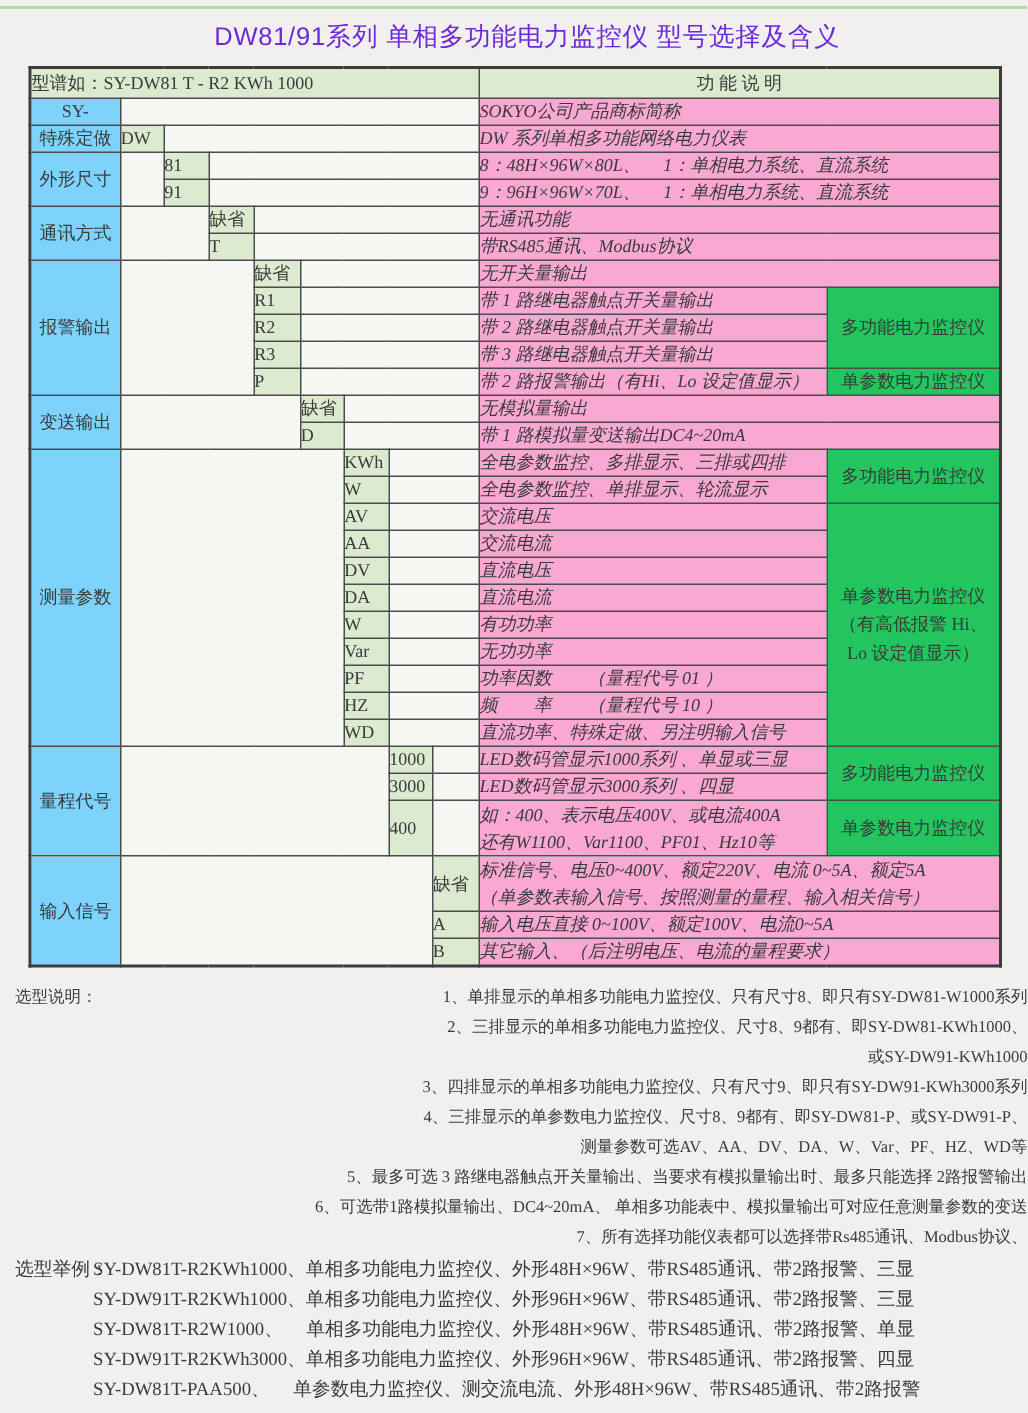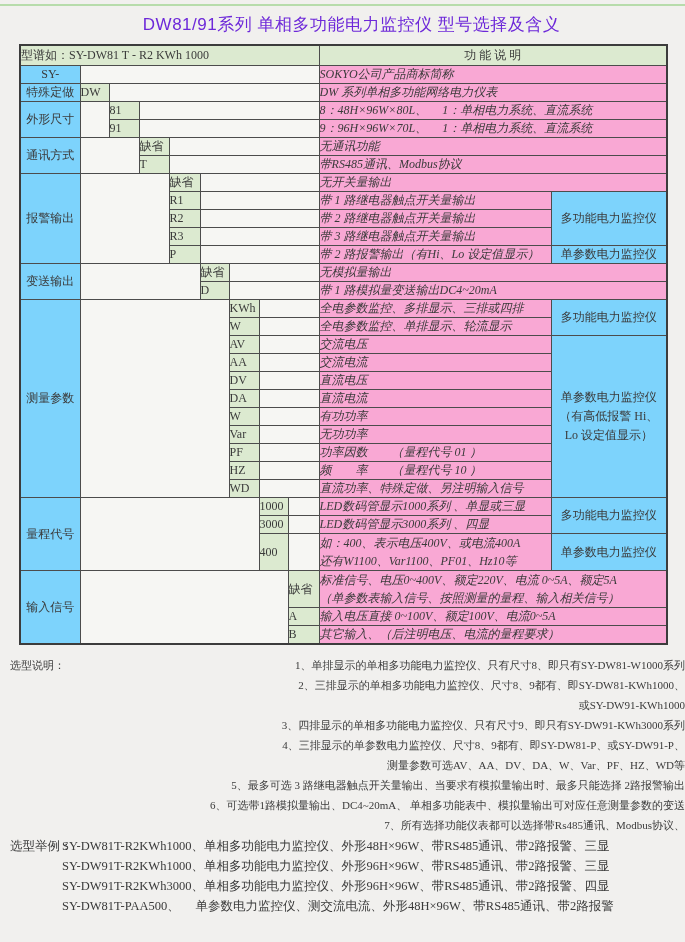--- a/index.html
+++ b/index.html
@@ -24,21 +24,21 @@
   }
   table.spec td{
     border:1px solid #4c4c4c;
     height:17px;padding:0;
     font-size:12px;line-height:15px;
     overflow:hidden;white-space:nowrap;
   }
   td.g{background:#dcead0;text-align:left;}
   td.w{background:#f6f6f3;}
   td.desc{background:#f9a8d4;text-align:left;padding:0 5px;font-style:italic;}
-  td.cat{background:#7dd3fc;text-align:center;}
+  td.cat{background:#22c55e;text-align:center;}
   td.lbl{background:#7dd3fc;text-align:center;}
   tr.tall td{height:36px;}
   td.hdr-model{white-space:pre;text-align:left;padding-left:22px;font-size:12.5px;margin-top:41px;}
   td.hdr-func{text-align:center;font-size:12.5px;margin-left:28px;}
   tr.hdr td{height:19px;}
   .two-line div{line-height:18px;}
   .cat-lines div{line-height:19px;white-space:nowrap;}
   .notes{position:relative;margin:10px 0 0 10px;font-size:11px;line-height:20px;text-align:right;}
   .notes .sec-label{position:absolute;left:0;top:0;}
   .ind-item{padding-left:57px;}
@@ -274,15 +274,16 @@
   <div class="ind-cont4">测量参数可选AV、AA、DV、DA、W、Var、PF、HZ、WD等</div>
   <div class="ind-item">5、最多可选 3 路继电器触点开关量输出、当要求有模拟量输出时、最多只能选择 2路报警输出</div>
   <div class="ind-item">6、可选带1路模拟量输出、DC4~20mA、 单相多功能表中、模拟量输出可对应任意测量参数的变送</div>
   <div class="ind-item">7、所有选择功能仪表都可以选择带Rs485通讯、Modbus协议、</div>
 </div>
 
 <div class="examples">
   <span class="sec-label">选型举例：</span>
   <div class="ind-ex">SY-DW81T-R2KWh1000、单相多功能电力监控仪、外形48H×96W、带RS485通讯、带2路报警、三显</div>
   <div class="ind-ex">SY-DW91T-R2KWh1000、单相多功能电力监控仪、外形96H×96W、带RS485通讯、带2路报警、三显</div>
+  <div class="ind-ex">SY-DW81T-R2W1000、　 单相多功能电力监控仪、外形48H×96W、带RS485通讯、带2路报警、单显</div>
   <div class="ind-ex">SY-DW91T-R2KWh3000、单相多功能电力监控仪、外形96H×96W、带RS485通讯、带2路报警、四显</div>
   <div class="ind-ex">SY-DW81T-PAA500、　 单参数电力监控仪、测交流电流、外形48H×96W、带RS485通讯、带2路报警</div>
 </div>
 
 </body></html>

